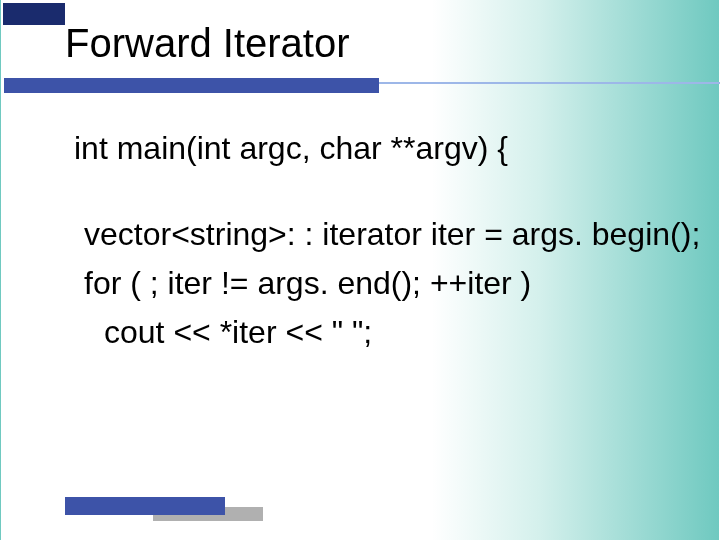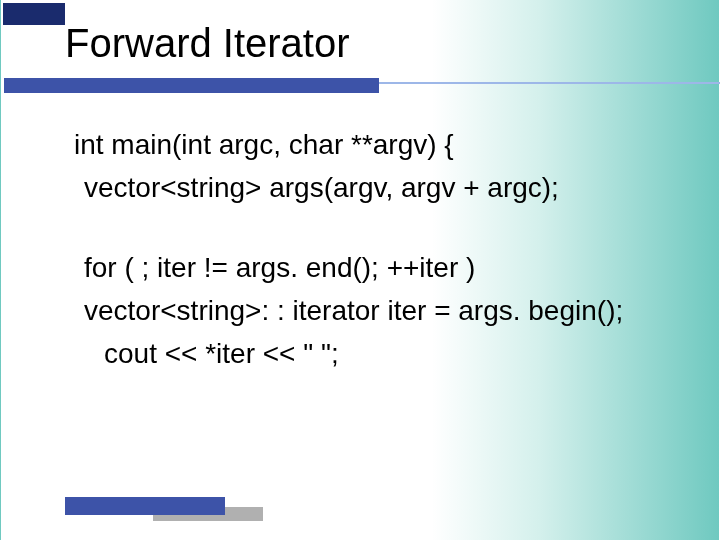--- a/index.html
+++ b/index.html
@@ -42,21 +42,21 @@
     position: absolute;
     left: 62px; top: 4px;
     width: 658px; height: 2px;
     background: #9db7e8;
   }
   .code-area {
     position: absolute;
     top: 120px;
     left: 70px;
     right: 58px;
-    font-size: 28px;
+    font-size: 32px;
     color: #000;
     line-height: 1.5;
   }
   .code-area p { white-space: pre; }
   .indent1 { padding-left: 10px; }
   .indent2 { padding-left: 30px; }
   .blank { height: 36px; }
   .bottom-accent-navy {
     position: absolute;
     left: 62px;
@@ -81,21 +81,20 @@
 
 <div class="title">Forward Iterator</div>
 
 <div class="underline-row">
   <div class="underline-light"></div>
   <div class="underline-navy"></div>
 </div>
 
 <div class="code-area">
   <p>int main(int argc, char **argv) {</p>
-  <p class="indent1">vector&lt;string&gt; args(argv, argv + argc);</p>
   <div class="blank"></div>
+  <p class="indent1">vector&lt;string&gt;: : iterator iter = args. begin();</p>
   <p class="indent1">for ( ; iter != args. end(); ++iter )</p>
-  <p class="indent1">vector&lt;string&gt;: : iterator iter = args. begin();</p>
   <p class="indent2">cout &lt;&lt; *iter &lt;&lt; " ";</p>
 </div>
 
 <div class="bottom-accent-grey"></div>
 <div class="bottom-accent-navy"></div>
 
 </body></html>

